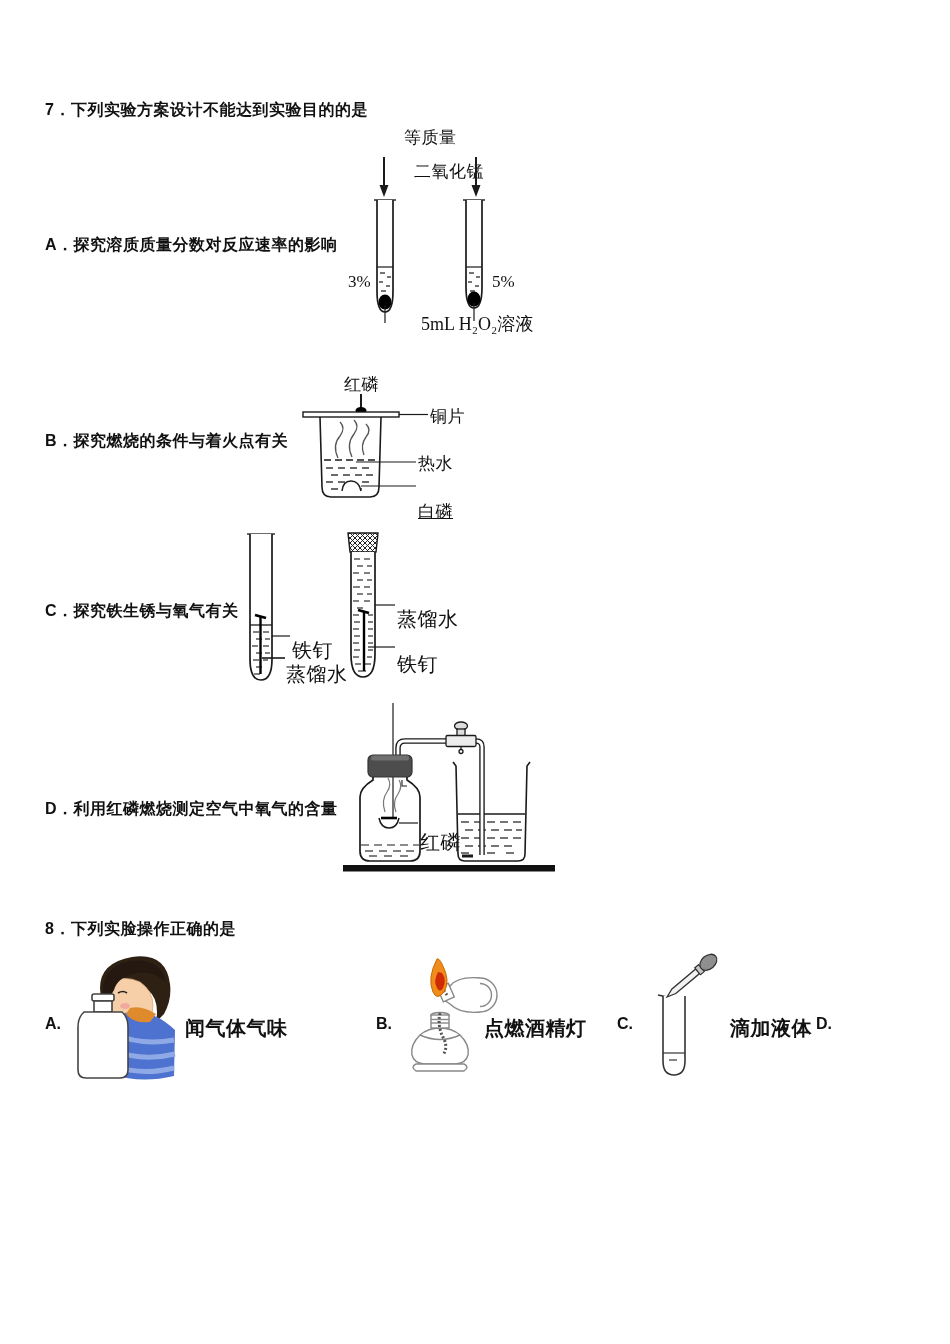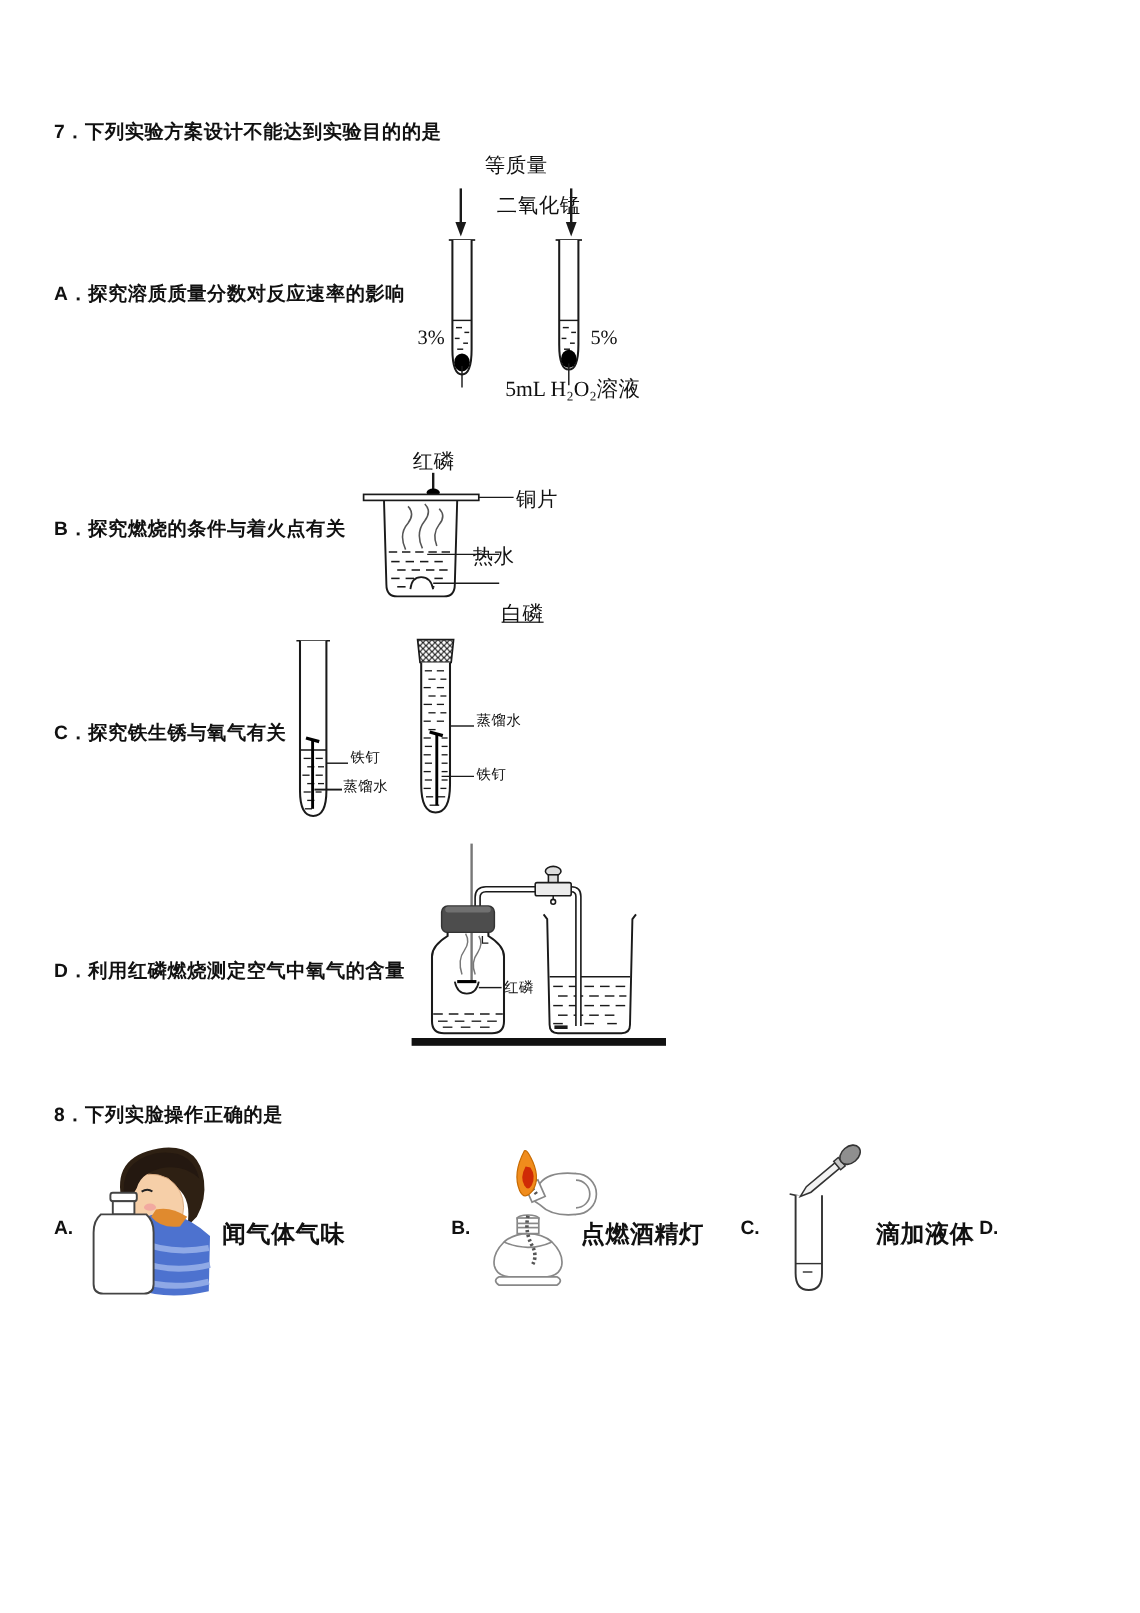--- a/index.html
+++ b/index.html
@@ -2,21 +2,21 @@
 <html><head>
 <meta charset="utf-8">
 <style>
   html,body{margin:0;padding:0;background:#fff;}
   .page{position:relative;width:950px;height:1344px;background:#ffffff;overflow:hidden;
         font-family:"Liberation Sans","DejaVu Sans",sans-serif;color:#111;}
   .abs{position:absolute;white-space:nowrap;}
   .q-head{font-size:16px;font-weight:700;letter-spacing:0.5px;display:flex;}
   .opt{font-size:16px;font-weight:700;letter-spacing:0.5px;display:flex;}
   .dlabel{font-size:17px;font-weight:400;letter-spacing:0.5px;}
-  .dlabel-s{font-size:12px;font-weight:400;letter-spacing:0.5px;}
+  .dlabel-s{font-size:20px;font-weight:400;letter-spacing:0.5px;margin-top:14px;}
   .serif{font-family:"Liberation Serif","DejaVu Serif",serif;font-weight:400;}
   .pct{font-size:17px;}
   .sol{font-size:18px;}
   .cap{font-size:20px;font-weight:700;letter-spacing:0.5px;}
   .qlabel{font-size:16px;font-weight:700;}
   svg{position:absolute;overflow:visible;}
 </style>
 </head>
 <body>
 
@@ -82,21 +82,21 @@
     </g>
   </svg>
 
   <div class="abs opt" style="left:45px;top:431px;">
     <span>B．</span>
       <span>探究燃烧的条件与着火点有关</span>
   </div>
 
   <div class="abs dlabel" style="left:344px;top:373px;">红磷</div>
   <div class="abs dlabel" style="left:430px;top:405px;">铜片</div>
-  <div class="abs dlabel" style="left:394px;top:452px;">热水</div>
+  <div class="abs dlabel" style="left:418px;top:452px;">热水</div>
   <div class="abs dlabel" style="left:418px;top:500px;text-decoration:underline;">白磷</div>
 
   <svg style="left:300px;top:368px;" width="178" height="138" viewBox="0 0 178 138">
     <g stroke="#1a1a1a" fill="none">
 
       <line x1="61" y1="26" x2="61" y2="42" stroke-width="2"></line>
       <ellipse cx="61" cy="42.5" rx="5.5" ry="3.5" fill="#000" stroke="none"></ellipse>
 
       <rect x="3" y="44" width="96" height="5" fill="#fff" stroke-width="1.4"></rect>
       <line x1="99" y1="46.5" x2="128" y2="46.5" stroke-width="1.2"></line>

